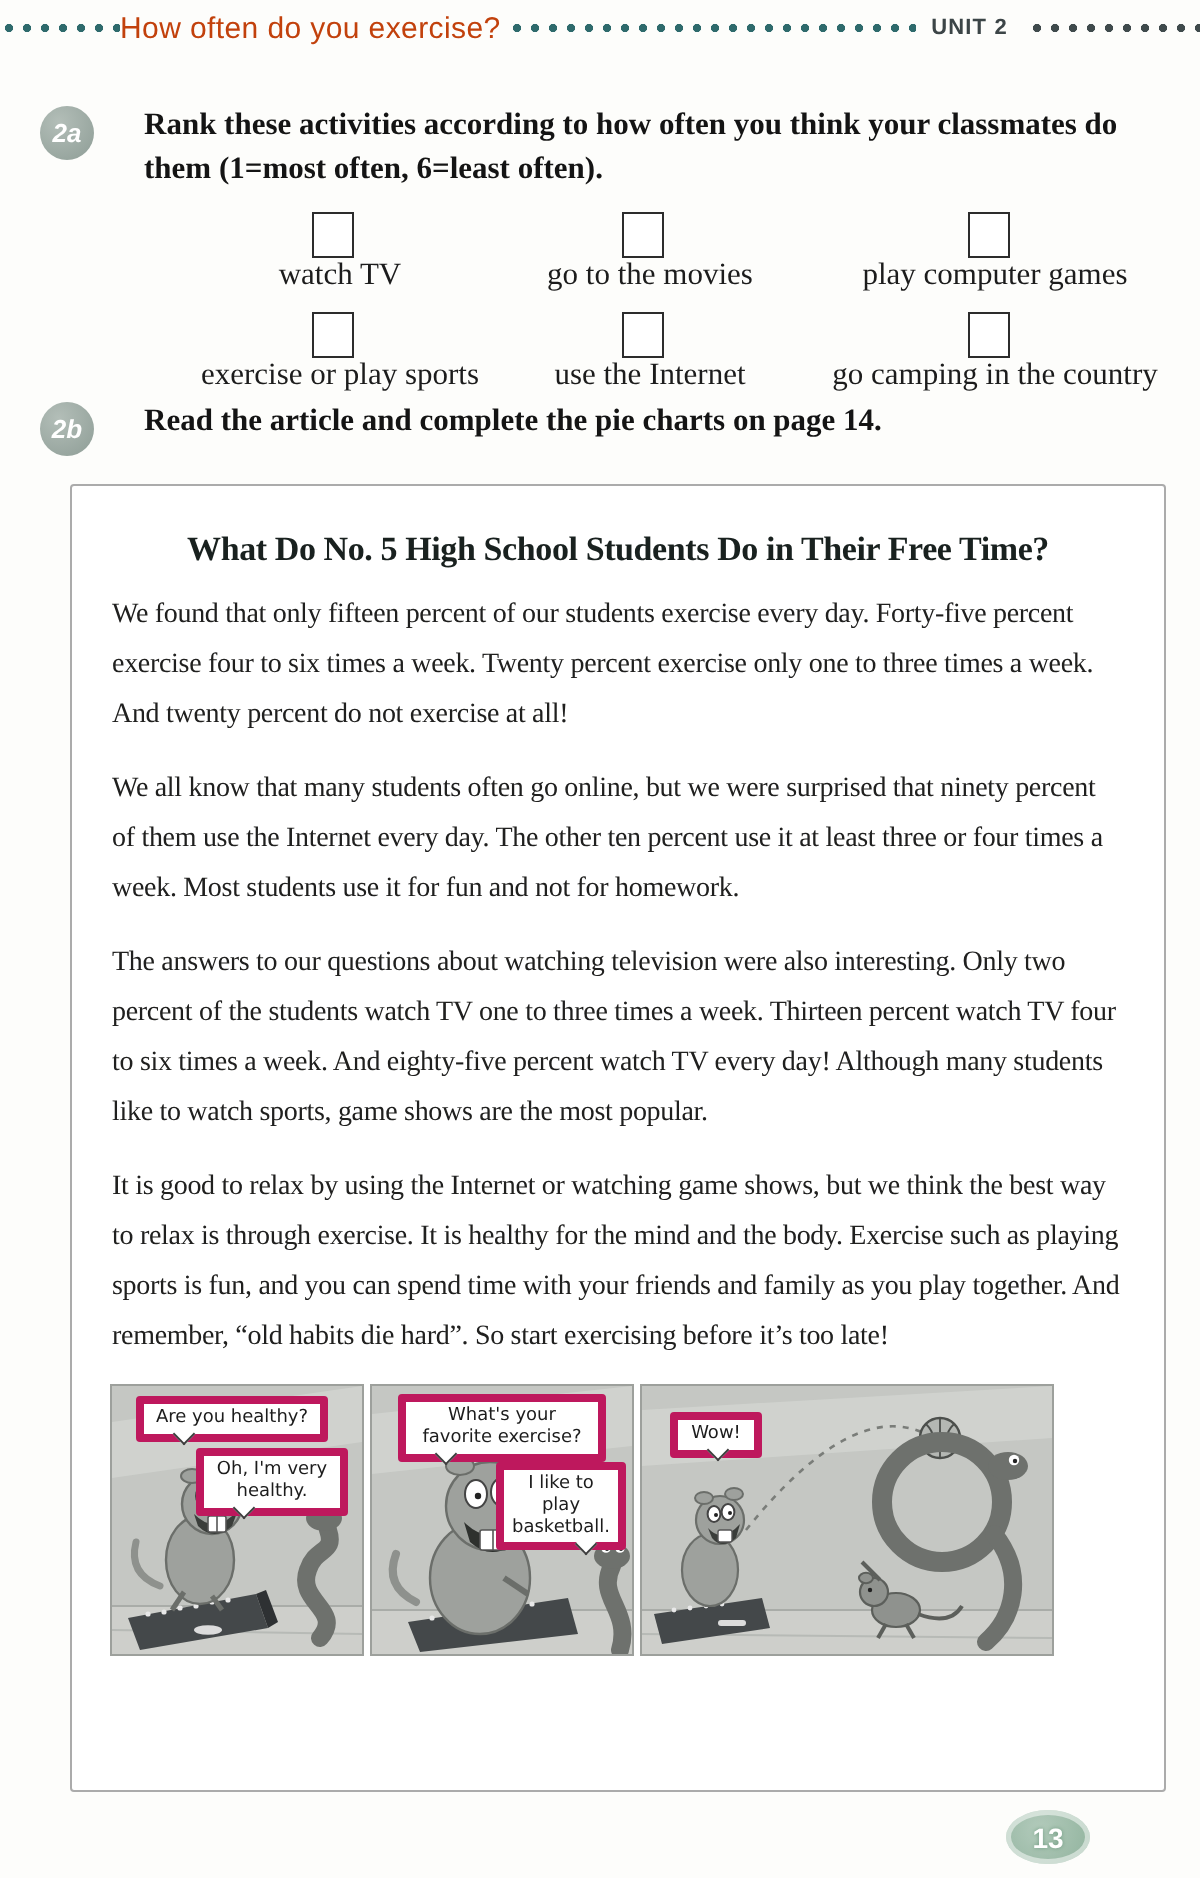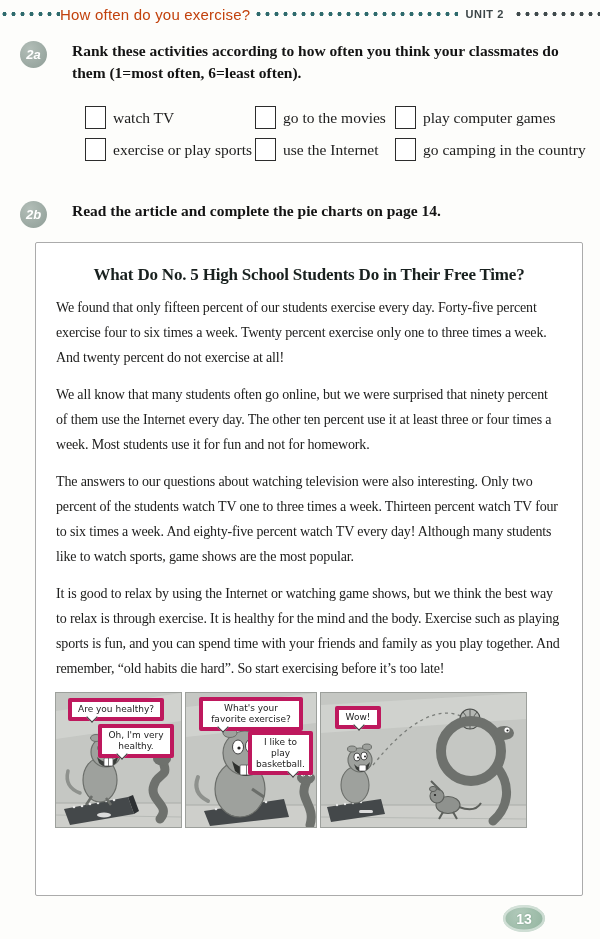--- a/index.html
+++ b/index.html
@@ -30,21 +30,21 @@
     font-family:"Liberation Sans", sans-serif;
     font-size:15px; color:#c2410c; letter-spacing:0.2px;
   }
   .unit {
     font-family:"Liberation Sans", sans-serif;
     font-size:11px; font-weight:bold; color:#3c4547; letter-spacing:0.6px;
   }
 
   
   .task { position:absolute; left:20px; display:flex; align-items:flex-start; }
-  .task-2a { top:40px; width:568px; }
+  .task-2a { top:52px; width:568px; }
   .task-2b { top:200px; width:568px; }
   .badge {
     flex:0 0 auto;
     width:27px; height:27px; border-radius:50%;
     background:radial-gradient(circle at 35% 30%, #b3beb8, #8e9d96);
     color:#fff; font:italic bold 13px "Liberation Sans", sans-serif;
     display:flex; align-items:center; justify-content:center;
     margin-top:1px;
   }
   .instruction {
@@ -52,21 +52,21 @@
     font-weight:bold; font-size:15.5px; line-height:1.45;
     color:#141414;
   }
 
   
   .activities {
     position:absolute; top:106px; left:85px;
     display:grid; grid-template-columns:170px 140px 205px;
     row-gap:9px;
   }
-  .activity { display:flex; align-items:center; }
+  .activity { display:flex; align-items:center;flex-direction:column; }
   .rankbox {
     width:21px; height:23px; background:#fff;
     border:1.3px solid #2c2c2c; margin-right:7px; flex:0 0 auto;
   }
   .activity-label { font-size:15.5px; white-space:nowrap; }
 
   
   .article-box {
     position:absolute; top:242px; left:35px; width:548px; height:654px;
     background:#fff; border:1px solid #ababab; border-radius:2px;

